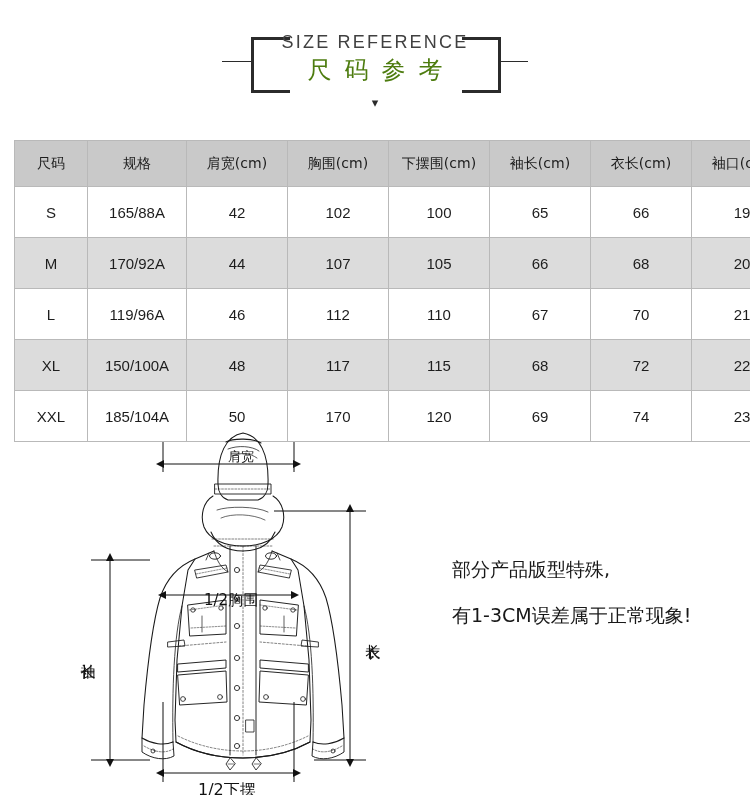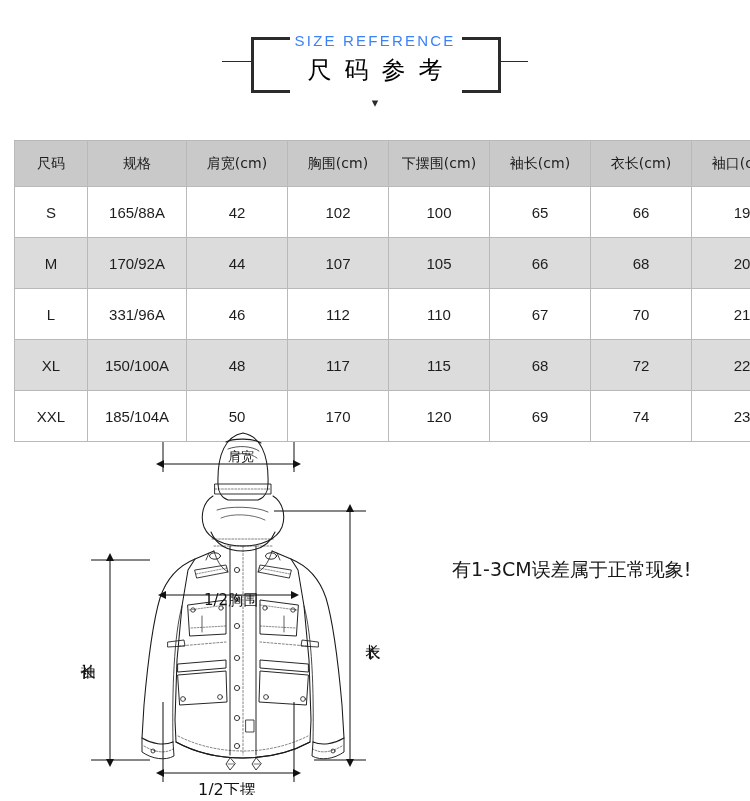--- a/index.html
+++ b/index.html
@@ -50,35 +50,35 @@
     left: 462px;
     border-width: 3px 3px 3px 0;
   }
 
   .title-en {
     position: absolute;
     top: 18px;
     left: 0;
     width: 750px;
     text-align: center;
-    font-size: 15px;
+    font-size: 18px;
     letter-spacing: 2.2px;
-    color: #3b82f6;
+    color: #404040;
     font-weight: 400;
   }
   .title-cn {
     position: absolute;
     top: 40px;
     left: 0;
     width: 750px;
     text-align: center;
     font-size: 24px;
     letter-spacing: 13px;
     text-indent: 13px;
-    color: #000000;
+    color: #4d7c0f;
     font-family: "DejaVu Sans", sans-serif;
     font-weight: 400;
   }
   .chevron {
     position: absolute;
     top: 96px;
     left: 0;
     width: 750px;
     text-align: center;
     font-size: 13px;
@@ -188,21 +188,21 @@
       <td>170/92A</td>
       <td>44</td>
       <td>107</td>
       <td>105</td>
       <td>66</td>
       <td>68</td>
       <td>20</td>
     </tr>
     <tr class="odd">
       <td>L</td>
-      <td>331/96A</td>
+      <td>119/96A</td>
       <td>46</td>
       <td>112</td>
       <td>110</td>
       <td>67</td>
       <td>70</td>
       <td>21</td>
     </tr>
     <tr class="even">
       <td>XL</td>
       <td>150/100A</td>
@@ -367,14 +367,15 @@
     <text x="150" y="41" font-size="13">肩宽</text>
     <text x="126" y="185" font-size="15">1/2胸围</text>
     <text x="10" y="232" font-size="15" writing-mode="tb" glyph-orientation-vertical="0">袖长</text>
     <text x="295" y="212" font-size="15" writing-mode="tb" glyph-orientation-vertical="0">衣长</text>
     <text x="120" y="375" font-size="16">1/2下摆</text>
   </g>
 </svg>
 </div>
 
 <div class="notice">
+  <div class="notice-line">部分产品版型特殊,</div>
   <div class="notice-line">有1-3CM误差属于正常现象!</div>
 </div>
 
 </body></html>

